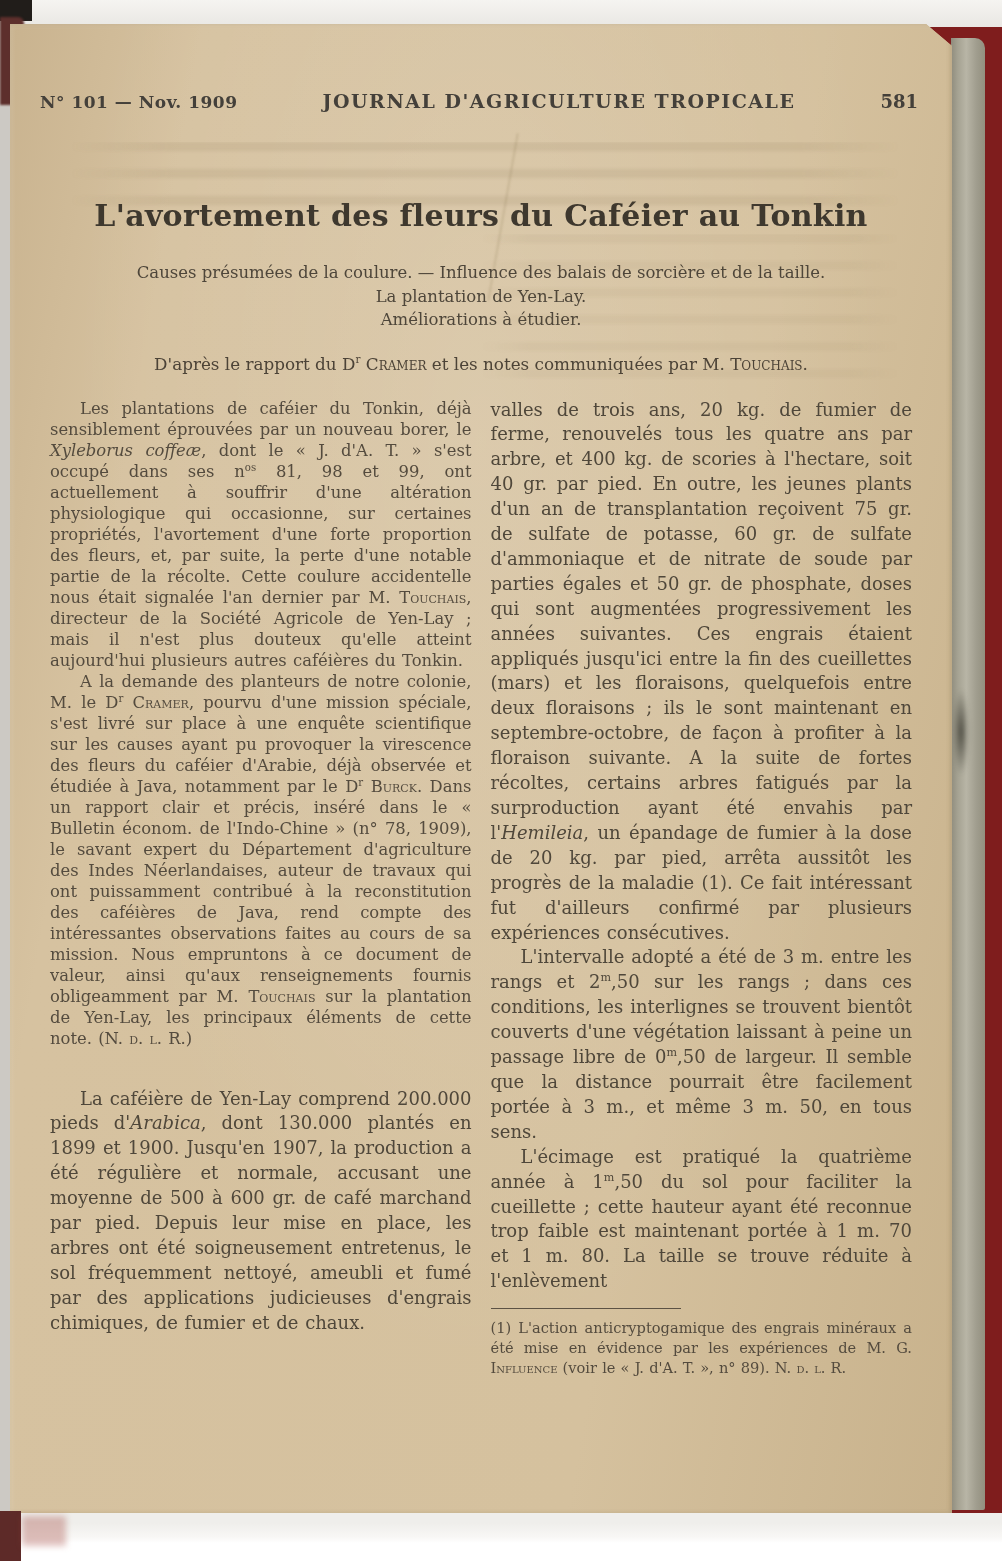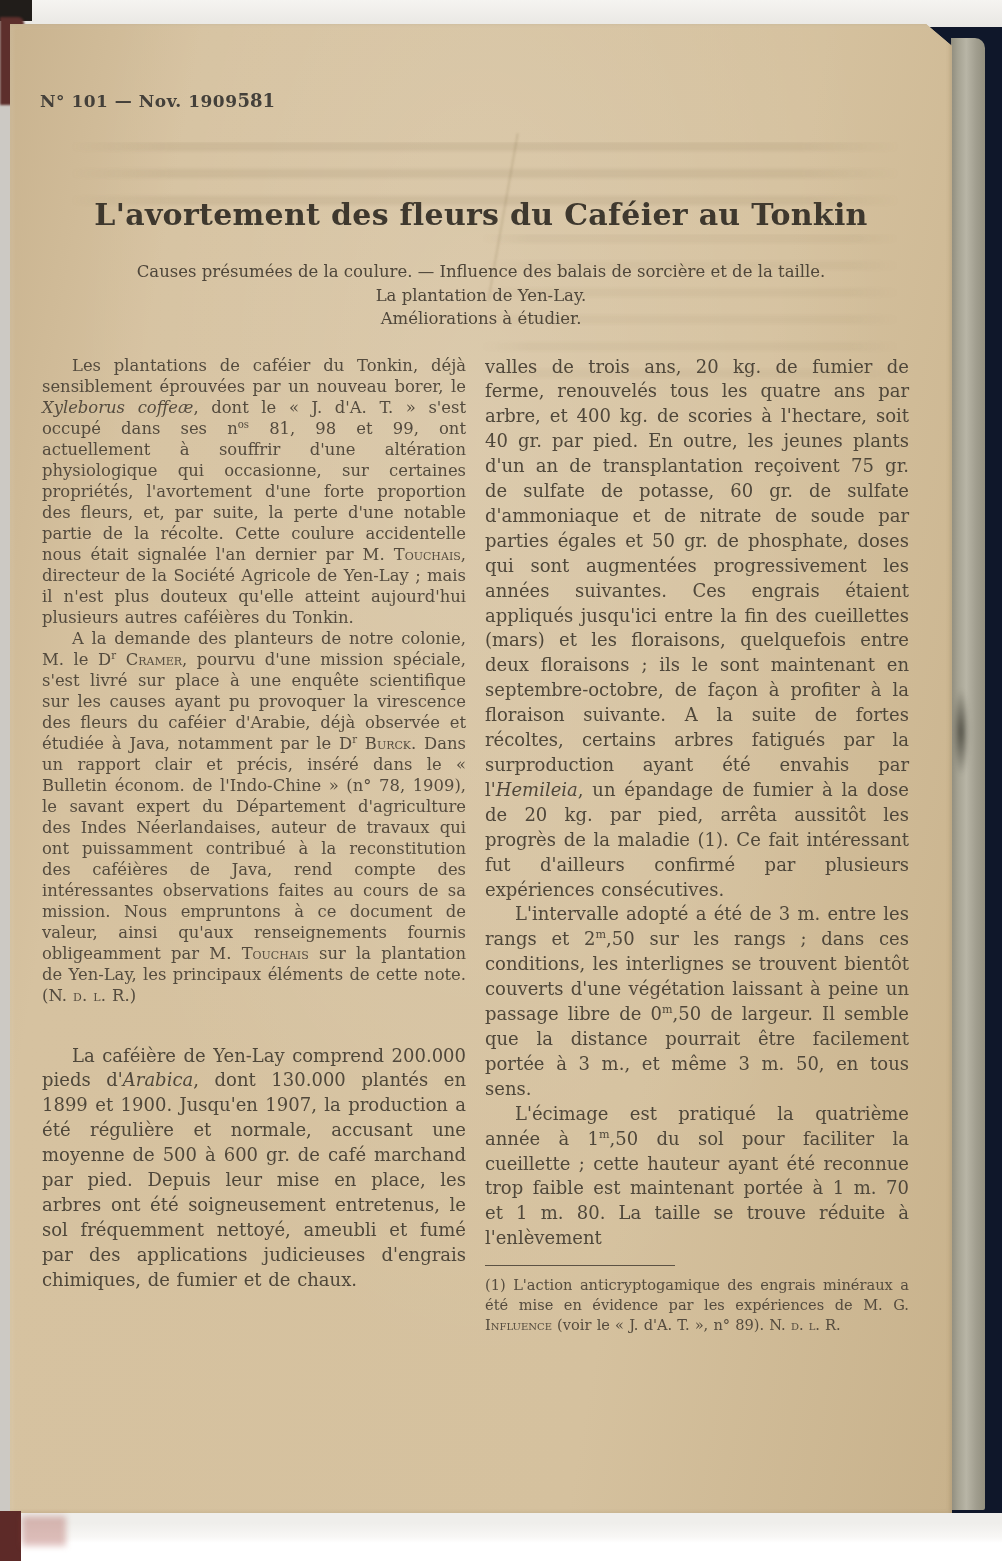--- a/index.html
+++ b/index.html
@@ -4,21 +4,21 @@
 <style>
   html,body{margin:0;padding:0;}
   body{
     width:1002px;height:1566px;
     background:#e6e4e0;
     font-family:"DejaVu Serif", serif;
     overflow:hidden;
   }
   .scan{
     position:relative;width:1002px;height:1566px;
-    background:#0f172a;
+    background:#7f1d1d;
   }
   
   .bg-top{position:absolute;left:0;top:0;width:1002px;height:27px;
     background:linear-gradient(to bottom,#f5f4f1,#e9e7e3);}
   .bg-bottom{position:absolute;left:0;top:1513px;width:1002px;height:53px;
     background:linear-gradient(to bottom,#efeeeb 0 10px,#f8f7f5 24px,#ffffff 30px);}
   .bg-left-strip{position:absolute;left:0;top:0;width:10px;height:1566px;background:#ccc9c4;}
 
   
   .bind-top-black{position:absolute;left:0;top:0;width:32px;height:21px;background:#211d1a;}
@@ -65,21 +65,21 @@
   .header-issue{font-size:17px;letter-spacing:.5px;white-space:nowrap;}
   .header-journal{flex:1;text-align:center;font-size:19px;letter-spacing:1.5px;white-space:nowrap;}
   .header-page{font-size:18px;}
 
   .title{text-align:center;margin:86px 20px 8px;font-size:30px;font-weight:bold;
     color:#3e382e;letter-spacing:.3px;}
 
   .subtitles{margin-top:28px;text-align:center;font-size:16.5px;line-height:23.5px;color:#4e463a;}
   .byline{margin-top:22px;text-align:center;font-size:16.8px;color:#4c4337;}
 
-  .columns{display:flex;gap:19px;padding:0 32px;margin-top:24px;}
+  .columns{display:flex;gap:19px;padding:0 40px;margin-top:24px;}
   .col{width:424px;box-sizing:border-box;}
 
   .para{margin:0;text-align:justify;text-indent:30px;
     font-size:18px;line-height:24.9px;word-spacing:1px;color:#4f473a;}
   .para.intro{font-size:16.4px;line-height:21px;color:#544b3e;}
   .para.gap-top{margin-top:38px;}
   .para.noindent{text-indent:0;}
 
   .footnote-rule{width:190px;border:none;border-top:1.5px solid #5c5244;margin:14px 0 9px 0;}
   .footnote{margin:0;text-align:justify;font-size:14.6px;line-height:20px;color:#544b3e;word-spacing:.5px;}
@@ -107,31 +107,33 @@
   <div class="stack-smudge"></div>
 
   <div class="page">
 
     <div class="ghost ghost-a"></div>
     <div class="ghost ghost-b"></div>
     <div class="crease"></div>
 
     <div class="header-row">
       <span class="header-issue">N° 101 — Nov. 1909</span>
+      <span class="header-journal">JOURNAL D'AGRICULTURE TROPICALE</span>
       <span class="header-page">581</span>
     </div>
 
     <h1 class="title">L'avortement des fleurs du Caféier au Tonkin</h1>
 
     <div class="subtitles">
       <div>Causes présumées de la coulure. — Influence des balais de sorcière et de la taille.</div>
       <div>La plantation de Yen-Lay.</div>
       <div>Améliorations à étudier.</div>
     </div>
 
+    <div class="byline"><span>D'après le rapport du D</span><span class="sup">r</span><span> </span><span class="sc">Cramer</span><span> et les notes communiquées par M. </span><span class="sc">Touchais</span><span>.</span></div>
 
     <div class="columns">
       <div class="col">
           <p class="para intro"><span>Les plantations de caféier du Tonkin, déjà sensiblement éprouvées par un nouveau borer, le </span><span class="it">Xyleborus coffeæ</span><span>, dont le « J. d'A. T. » s'est occupé dans ses n</span><span class="sup">os</span><span> 81, 98 et 99, ont actuellement à souffrir d'une altération physiologique qui occasionne, sur certaines propriétés, l'avortement d'une forte proportion des fleurs, et, par suite, la perte d'une notable partie de la récolte. Cette coulure accidentelle nous était signalée l'an dernier par M. </span><span class="sc">Touchais</span><span>, directeur de la Société Agricole de Yen-Lay ; mais il n'est plus douteux qu'elle atteint aujourd'hui plusieurs autres caféières du Tonkin.</span></p>
           <p class="para intro"><span>A la demande des planteurs de notre colonie, M. le D</span><span class="sup">r</span><span> </span><span class="sc">Cramer</span><span>, pourvu d'une mission spéciale, s'est livré sur place à une enquête scientifique sur les causes ayant pu provoquer la virescence des fleurs du caféier d'Arabie, déjà observée et étudiée à Java, notamment par le D</span><span class="sup">r</span><span> </span><span class="sc">Burck</span><span>. Dans un rapport clair et précis, inséré dans le « Bulletin économ. de l'Indo-Chine » (n° 78, 1909), le savant expert du Département d'agriculture des Indes Néerlandaises, auteur de travaux qui ont puissamment contribué à la reconstitution des caféières de Java, rend compte des intéressantes observations faites au cours de sa mission. Nous empruntons à ce document de valeur, ainsi qu'aux renseignements fournis obligeamment par M. </span><span class="sc">Touchais</span><span> sur la plantation de Yen-Lay, les principaux éléments de cette note. (N. </span><span class="sc">d. l.</span><span> R.)</span></p>
           <p class="para gap-top"><span>La caféière de Yen-Lay comprend 200.000 pieds d'</span><span class="it">Arabica</span><span>, dont 130.000 plantés en 1899 et 1900. Jusqu'en 1907, la production a été régulière et normale, accusant une moyenne de 500 à 600 gr. de café marchand par pied. Depuis leur mise en place, les arbres ont été soigneusement entretenus, le sol fréquemment nettoyé, ameubli et fumé par des applications judicieuses d'engrais chimiques, de fumier et de chaux.</span></p>
         </div>
       <div class="col">
         <div>
             <p class="para noindent"><span>valles de trois ans, 20 kg. de fumier de ferme, renouvelés tous les quatre ans par arbre, et 400 kg. de scories à l'hectare, soit 40 gr. par pied. En outre, les jeunes plants d'un an de transplantation reçoivent 75 gr. de sulfate de potasse, 60 gr. de sulfate d'ammoniaque et de nitrate de soude par parties égales et 50 gr. de phosphate, doses qui sont augmentées progressivement les années suivantes. Ces engrais étaient appliqués jusqu'ici entre la fin des cueillettes (mars) et les floraisons, quelquefois entre deux floraisons ; ils le sont maintenant en septembre-octobre, de façon à profiter à la floraison suivante. A la suite de fortes récoltes, certains arbres fatigués par la surproduction ayant été envahis par l'</span><span class="it">Hemileia</span><span>, un épandage de fumier à la dose de 20 kg. par pied, arrêta aussitôt les progrès de la maladie (1). Ce fait intéressant fut d'ailleurs confirmé par plusieurs expériences consécutives.</span></p>

